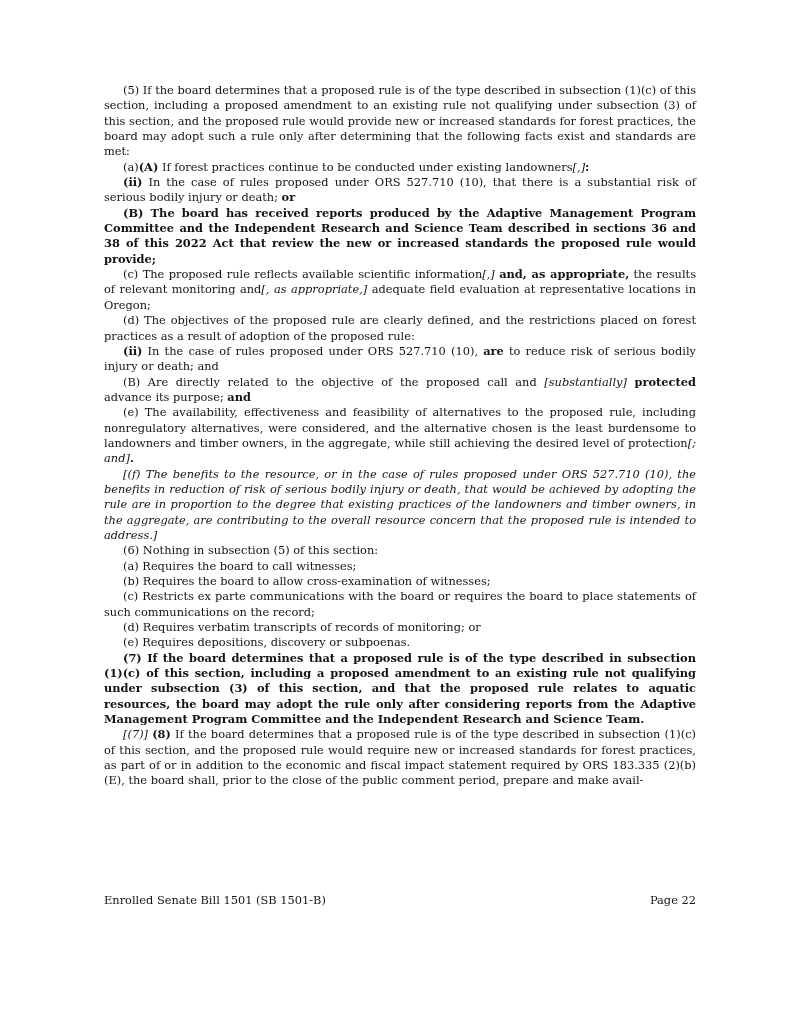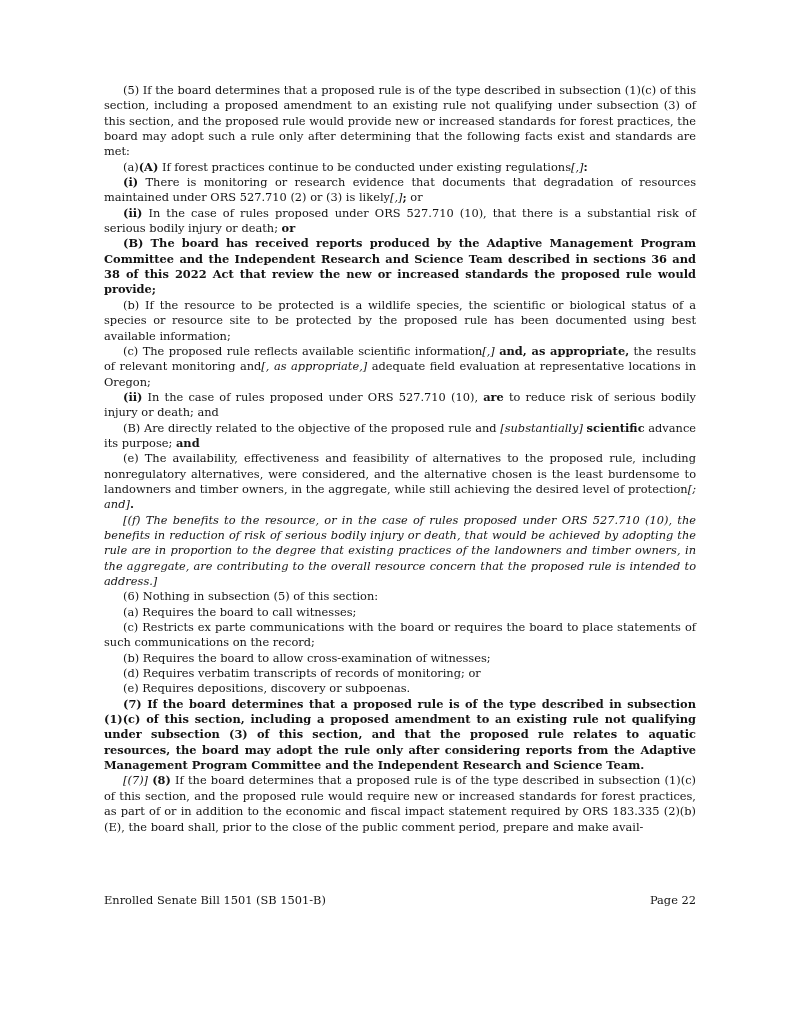--- a/index.html
+++ b/index.html
@@ -44,34 +44,33 @@
     line-height: 15.35px;
     gap: 11px;
   }
 </style>
 </head>
 <body>
 
 <div class="page">
   <div class="bill-text">
       <p class="para"><span class="s-n">(5) If the board determines that a proposed rule is of the type described in subsection (1)(c) of this section, including a proposed amendment to an existing rule not qualifying under subsection (3) of this section, and the proposed rule would provide new or increased standards for forest practices, the board may adopt such a rule only after determining that the following facts exist and standards are met:</span></p>
-      <p class="para"><span class="s-n">(a)</span><span class="s-b">(A)</span><span class="s-n"> If forest practices continue to be conducted under existing regulations</span><span class="s-i">[,]</span><span class="s-b">:</span></p>
-      <p class="para"><span class="s-b">(i)</span><span class="s-n"> There is monitoring or research evidence that documents that degradation of resources maintained under ORS 527.710 (2) or (3) is likely</span><span class="s-i">[,]</span><span class="s-b">;</span><span class="s-n"> or</span></p>
+      <p class="para"><span class="s-n">(a)</span><span class="s-b">(A)</span><span class="s-n"> If forest practices continue to be conducted under existing landowners</span><span class="s-i">[,]</span><span class="s-b">:</span></p>
       <p class="para"><span class="s-b">(ii)</span><span class="s-n"> In the case of rules proposed under ORS 527.710 (10), that there is a substantial risk of serious bodily injury or death; </span><span class="s-b">or</span></p>
       <p class="para"><span class="s-b">(B) The board has received reports produced by the Adaptive Management Program Committee and the Independent Research and Science Team described in sections 36 and 38 of this 2022 Act that review the new or increased standards the proposed rule would provide;</span></p>
-      <p class="para"><span class="s-n">(b) If the resource to be protected is a wildlife species, the scientific or biological status of a species or resource site to be protected by the proposed rule has been documented using best available information;</span></p>
       <p class="para"><span class="s-n">(c) The proposed rule reflects available scientific information</span><span class="s-i">[,]</span><span class="s-n"> </span><span class="s-b">and, as appropriate,</span><span class="s-n"> the results of relevant monitoring and</span><span class="s-i">[, as appropriate,]</span><span class="s-n"> adequate field evaluation at representative locations in Oregon;</span></p>
+      <p class="para"><span class="s-n">(d) The objectives of the proposed rule are clearly defined, and the restrictions placed on forest practices as a result of adoption of the proposed rule:</span></p>
       <p class="para"><span class="s-b">(ii)</span><span class="s-n"> In the case of rules proposed under ORS 527.710 (10), </span><span class="s-b">are</span><span class="s-n"> to reduce risk of serious bodily injury or death; and</span></p>
-      <p class="para"><span class="s-n">(B) Are directly related to the objective of the proposed rule and </span><span class="s-i">[substantially]</span><span class="s-n"> </span><span class="s-b">scientific</span><span class="s-n"> advance its purpose; </span><span class="s-b">and</span></p>
+      <p class="para"><span class="s-n">(B) Are directly related to the objective of the proposed call and </span><span class="s-i">[substantially]</span><span class="s-n"> </span><span class="s-b">protected</span><span class="s-n"> advance its purpose; </span><span class="s-b">and</span></p>
       <p class="para"><span class="s-n">(e) The availability, effectiveness and feasibility of alternatives to the proposed rule, including nonregulatory alternatives, were considered, and the alternative chosen is the least burdensome to landowners and timber owners, in the aggregate, while still achieving the desired level of protection</span><span class="s-i">[; and]</span><span class="s-b">.</span></p>
       <p class="para"><span class="s-i">[(f) The benefits to the resource, or in the case of rules proposed under ORS 527.710 (10), the benefits in reduction of risk of serious bodily injury or death, that would be achieved by adopting the rule are in proportion to the degree that existing practices of the landowners and timber owners, in the aggregate, are contributing to the overall resource concern that the proposed rule is intended to address.]</span></p>
       <p class="para"><span class="s-n">(6) Nothing in subsection (5) of this section:</span></p>
       <p class="para"><span class="s-n">(a) Requires the board to call witnesses;</span></p>
+      <p class="para"><span class="s-n">(b) Requires the board to allow cross-examination of witnesses;</span></p>
       <p class="para"><span class="s-n">(c) Restricts ex parte communications with the board or requires the board to place statements of such communications on the record;</span></p>
-      <p class="para"><span class="s-n">(b) Requires the board to allow cross-examination of witnesses;</span></p>
       <p class="para"><span class="s-n">(d) Requires verbatim transcripts of records of monitoring; or</span></p>
       <p class="para"><span class="s-n">(e) Requires depositions, discovery or subpoenas.</span></p>
       <p class="para"><span class="s-b">(7) If the board determines that a proposed rule is of the type described in subsection (1)(c) of this section, including a proposed amendment to an existing rule not qualifying under subsection (3) of this section, and that the proposed rule relates to aquatic resources, the board may adopt the rule only after considering reports from the Adaptive Management Program Committee and the Independent Research and Science Team.</span></p>
       <p class="para"><span class="s-i">[(7)]</span><span class="s-n"> </span><span class="s-b">(8)</span><span class="s-n"> If the board determines that a proposed rule is of the type described in subsection (1)(c) of this section, and the proposed rule would require new or increased standards for forest practices, as part of or in addition to the economic and fiscal impact statement required by ORS 183.335 (2)(b)(E), the board shall, prior to the close of the public comment period, prepare and make avail-</span></p>
     </div>
   <div class="footer">
     <span>Enrolled Senate Bill 1501 (SB 1501-B)</span>
     <span>Page 22</span>
   </div>
 </div>

